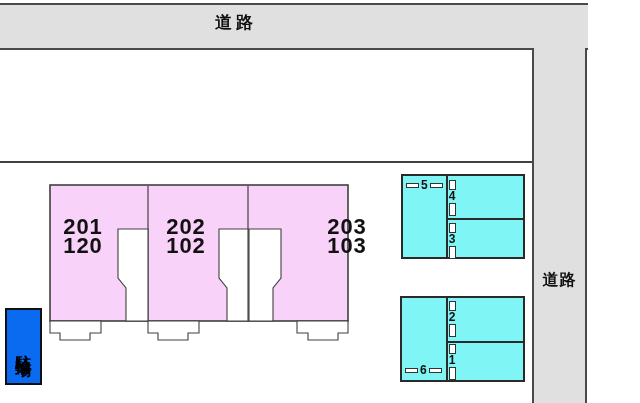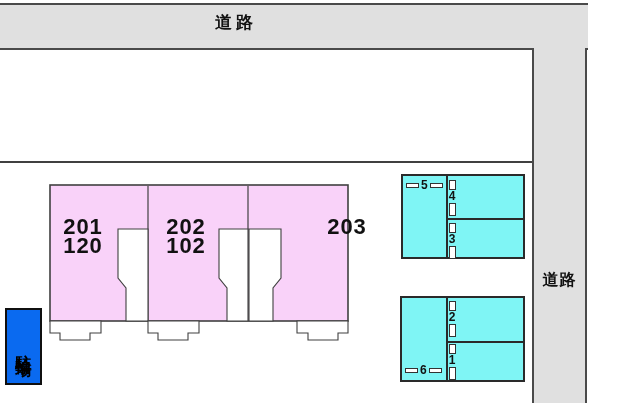--- a/index.html
+++ b/index.html
@@ -68,20 +68,21 @@
   <div class="unit-label" style="left:52px;">
     <div>201</div>
     <div>120</div>
   </div>
   <div class="unit-label" style="left:155px;">
     <div>202</div>
     <div>102</div>
   </div>
   <div class="unit-label" style="left:280px;margin-left:36px;">
     <div>203</div>
+    <div>103</div>
   </div>
 
   <div class="pblock pblock-upper">
     <div class="pdiv" style="left:43px;top:0;width:2px;height:100%;"></div>
     <div class="pdiv" style="left:43px;top:42px;right:0;height:2px;"></div>
     <div class="pgroup row" style="left:3px;top:3px;">
       <span class="mh"></span>
       <span class="pnum">5</span>
       <span class="mh"></span>
     </div>

